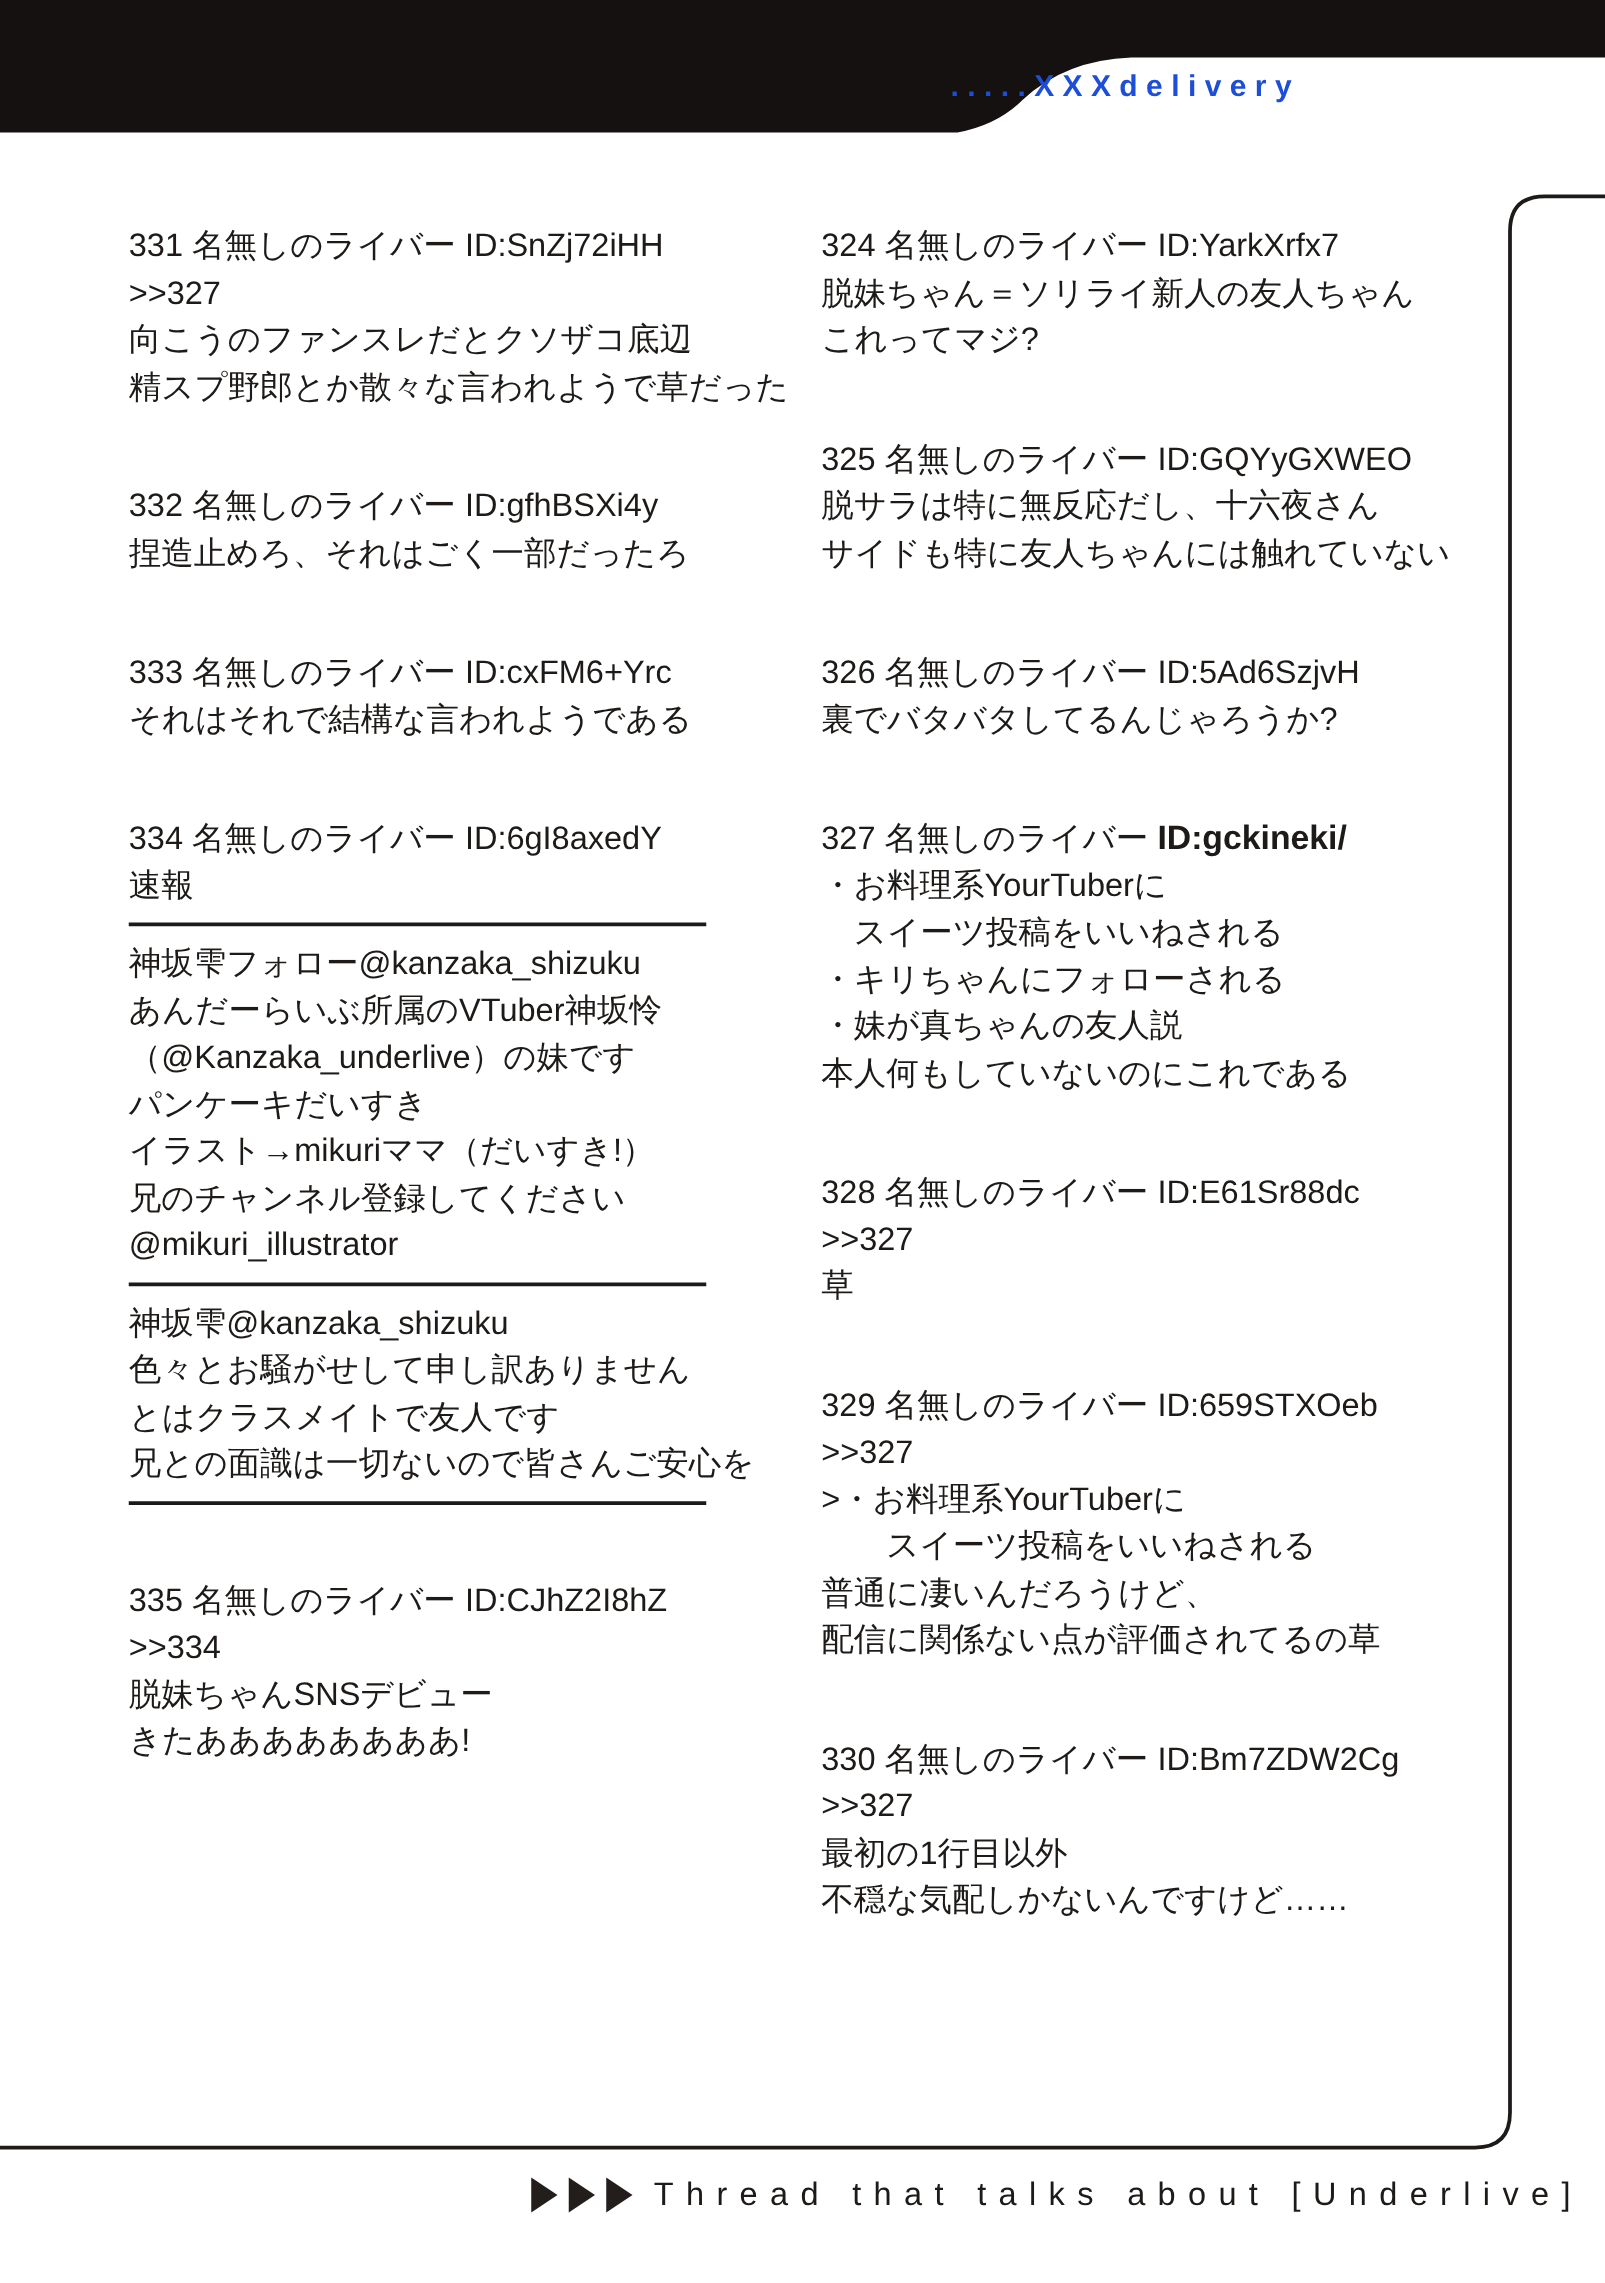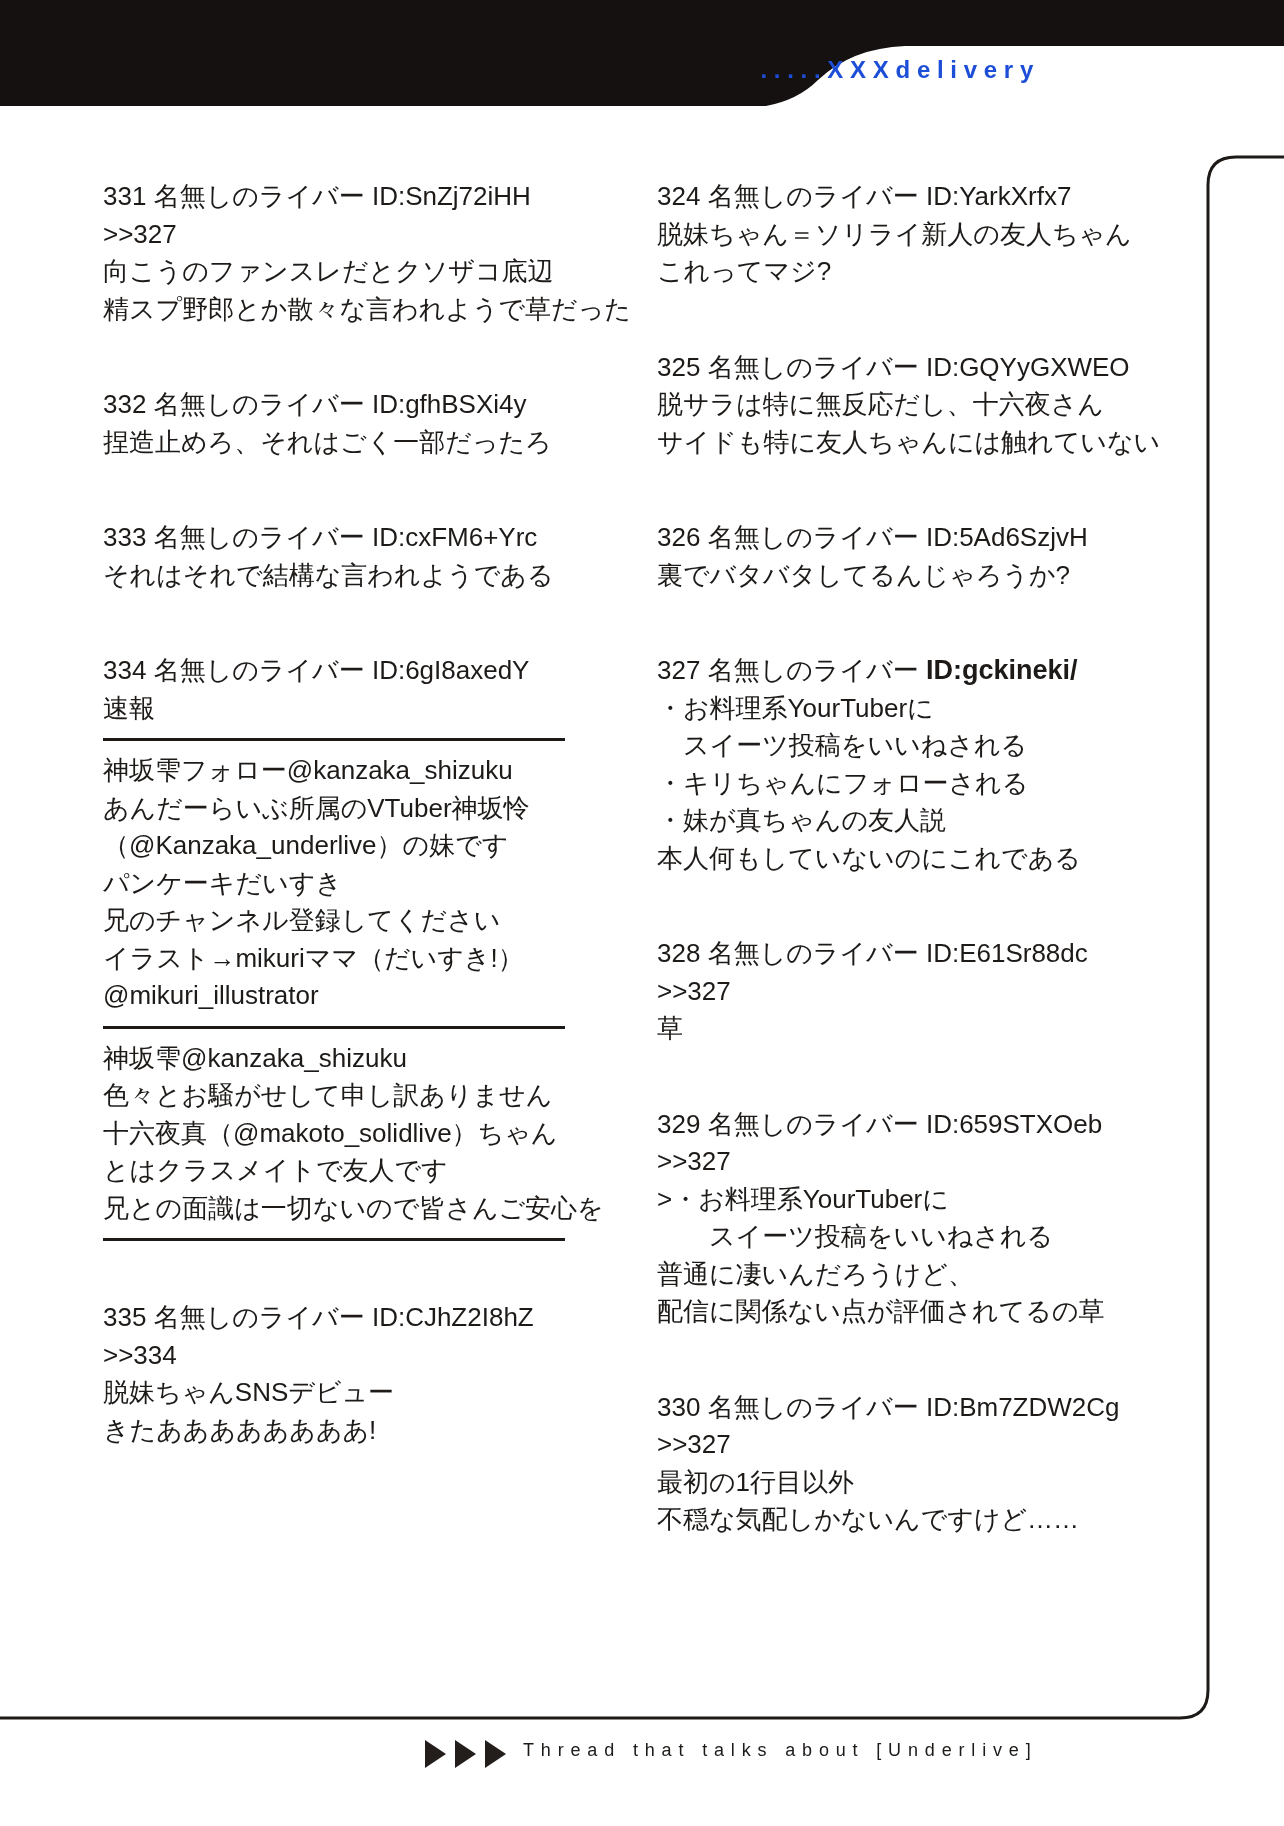--- a/index.html
+++ b/index.html
@@ -30,22 +30,22 @@
   .col-left .post:last-child{margin-top:20px;}
   .post-header{white-space:pre;}
   .post-id{white-space:pre;}
   .post-id.bold{font-weight:800;font-size:27px;margin-top:40px;}
   .post-line{white-space:pre;}
   hr.sep{border:none;border-top:3px solid #1d1a18;margin:11px 0;width:100%;}
 
   
   .footer{
     position:absolute;left:425px;top:1740px;
-    display:flex;align-items:flex-start;
-    font-size:18px;font-weight:500;letter-spacing:0.38em;
+    display:flex;align-items:center;
+    font-size:26px;font-weight:500;letter-spacing:0.38em;
     color:#1d1a18;white-space:pre;
   }
   .tri{
     width:0;height:0;display:inline-block;
     border-top:14px solid transparent;
     border-bottom:14px solid transparent;
     border-left:21px solid #231d1b;
     margin-right:9px;
   }
   .footer-text{margin-left:8px;}
@@ -75,27 +75,26 @@
       <div class="post-line">それはそれで結構な言われようである</div>
     </div>
     <div class="post">
       <div class="post-header"><span>334</span> <span>名無しのライバー</span> <span class="post-id">ID:6gI8axedY</span></div>
       <div class="post-line">速報</div>
       <hr class="sep">
       <div class="post-line">神坂雫フォロー@kanzaka_shizuku</div>
       <div class="post-line">あんだーらいぶ所属のVTuber神坂怜</div>
       <div class="post-line">（@Kanzaka_underlive）の妹です</div>
       <div class="post-line">パンケーキだいすき</div>
+      <div class="post-line">イラスト→mikuriママ（だいすき!）</div>
       <div class="post-line">兄のチャンネル登録してください</div>
-      <div class="post-line">イラスト→mikuriママ（だいすき!）</div>
       <div class="post-line">@mikuri_illustrator</div>
       <hr class="sep">
       <div class="post-line">神坂雫@kanzaka_shizuku</div>
       <div class="post-line">色々とお騒がせして申し訳ありません</div>
-      <div class="post-line">十六夜真（@makoto_solidlive）ちゃん</div>
       <div class="post-line">とはクラスメイトで友人です</div>
       <div class="post-line">兄との面識は一切ないので皆さんご安心を</div>
       <hr class="sep">
     </div>
     <div class="post">
       <div class="post-header"><span>335</span> <span>名無しのライバー</span> <span class="post-id">ID:CJhZ2I8hZ</span></div>
       <div class="post-line">&gt;&gt;334</div>
       <div class="post-line">脱妹ちゃんSNSデビュー</div>
       <div class="post-line">きたああああああああ!</div>
     </div>

